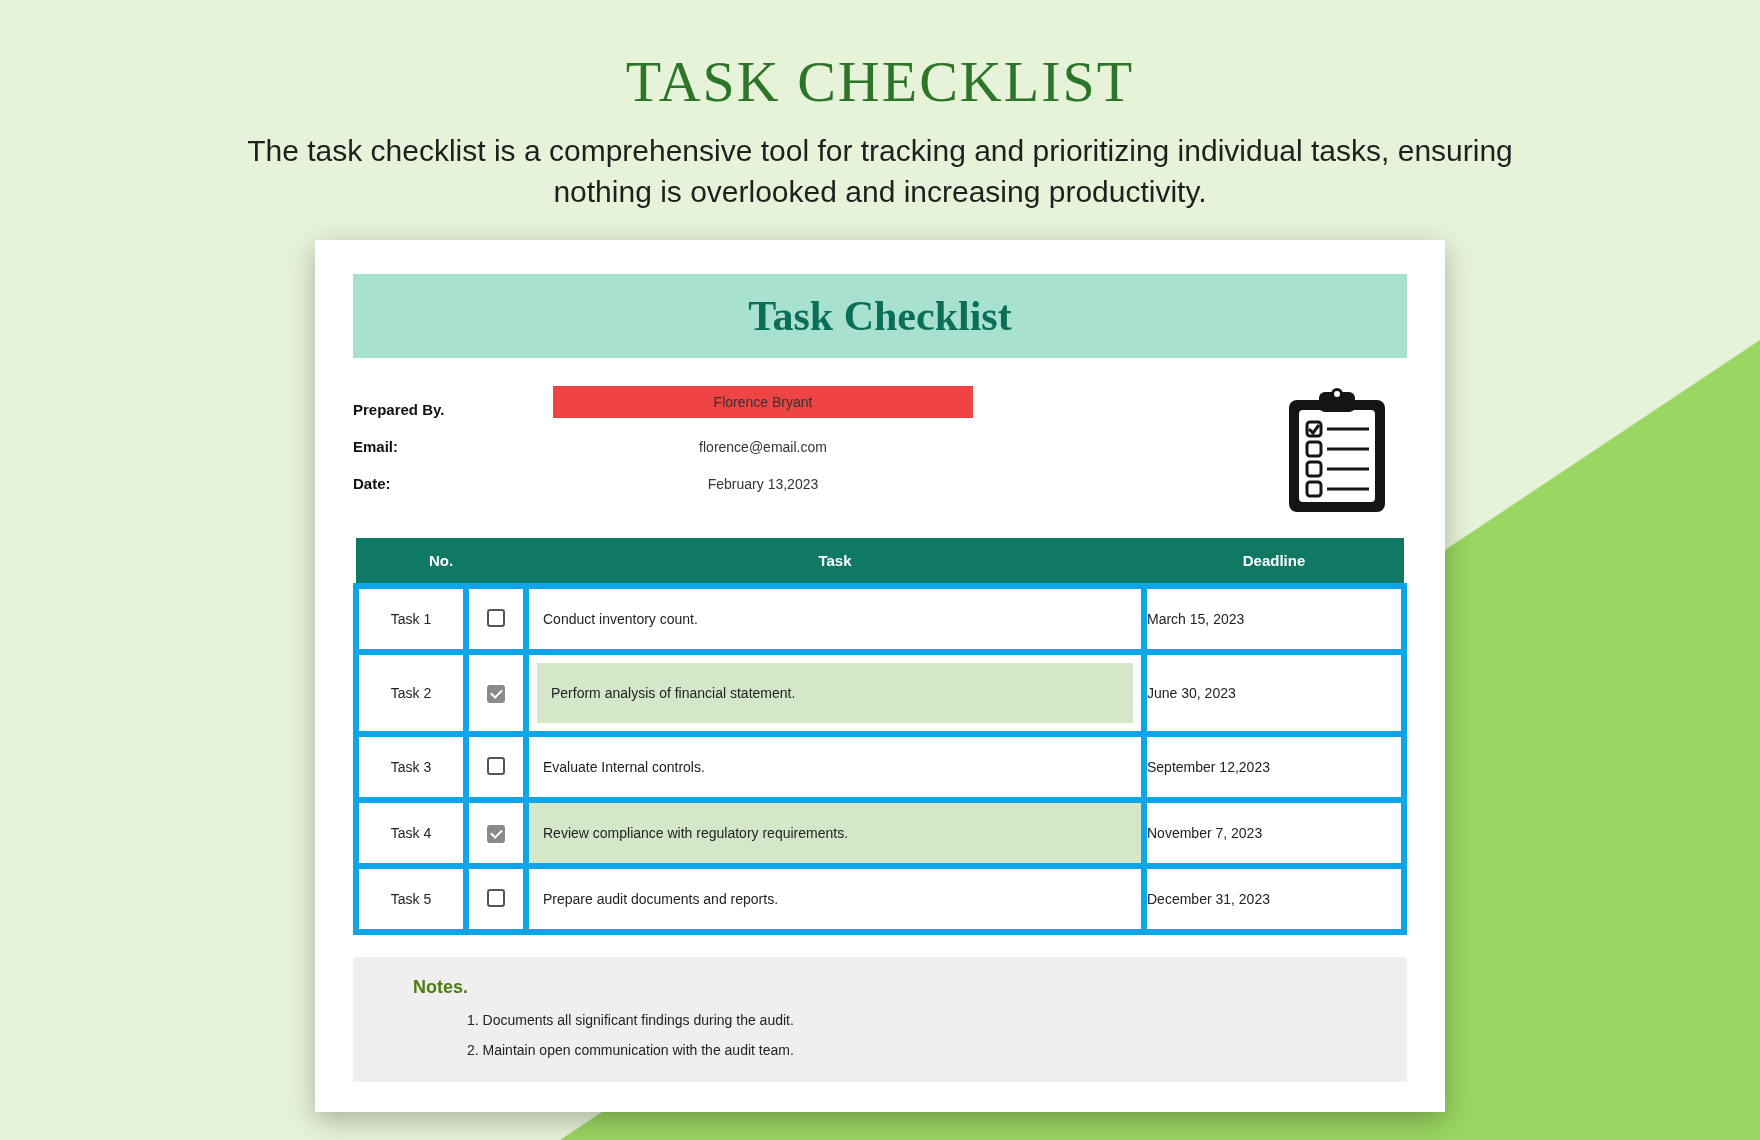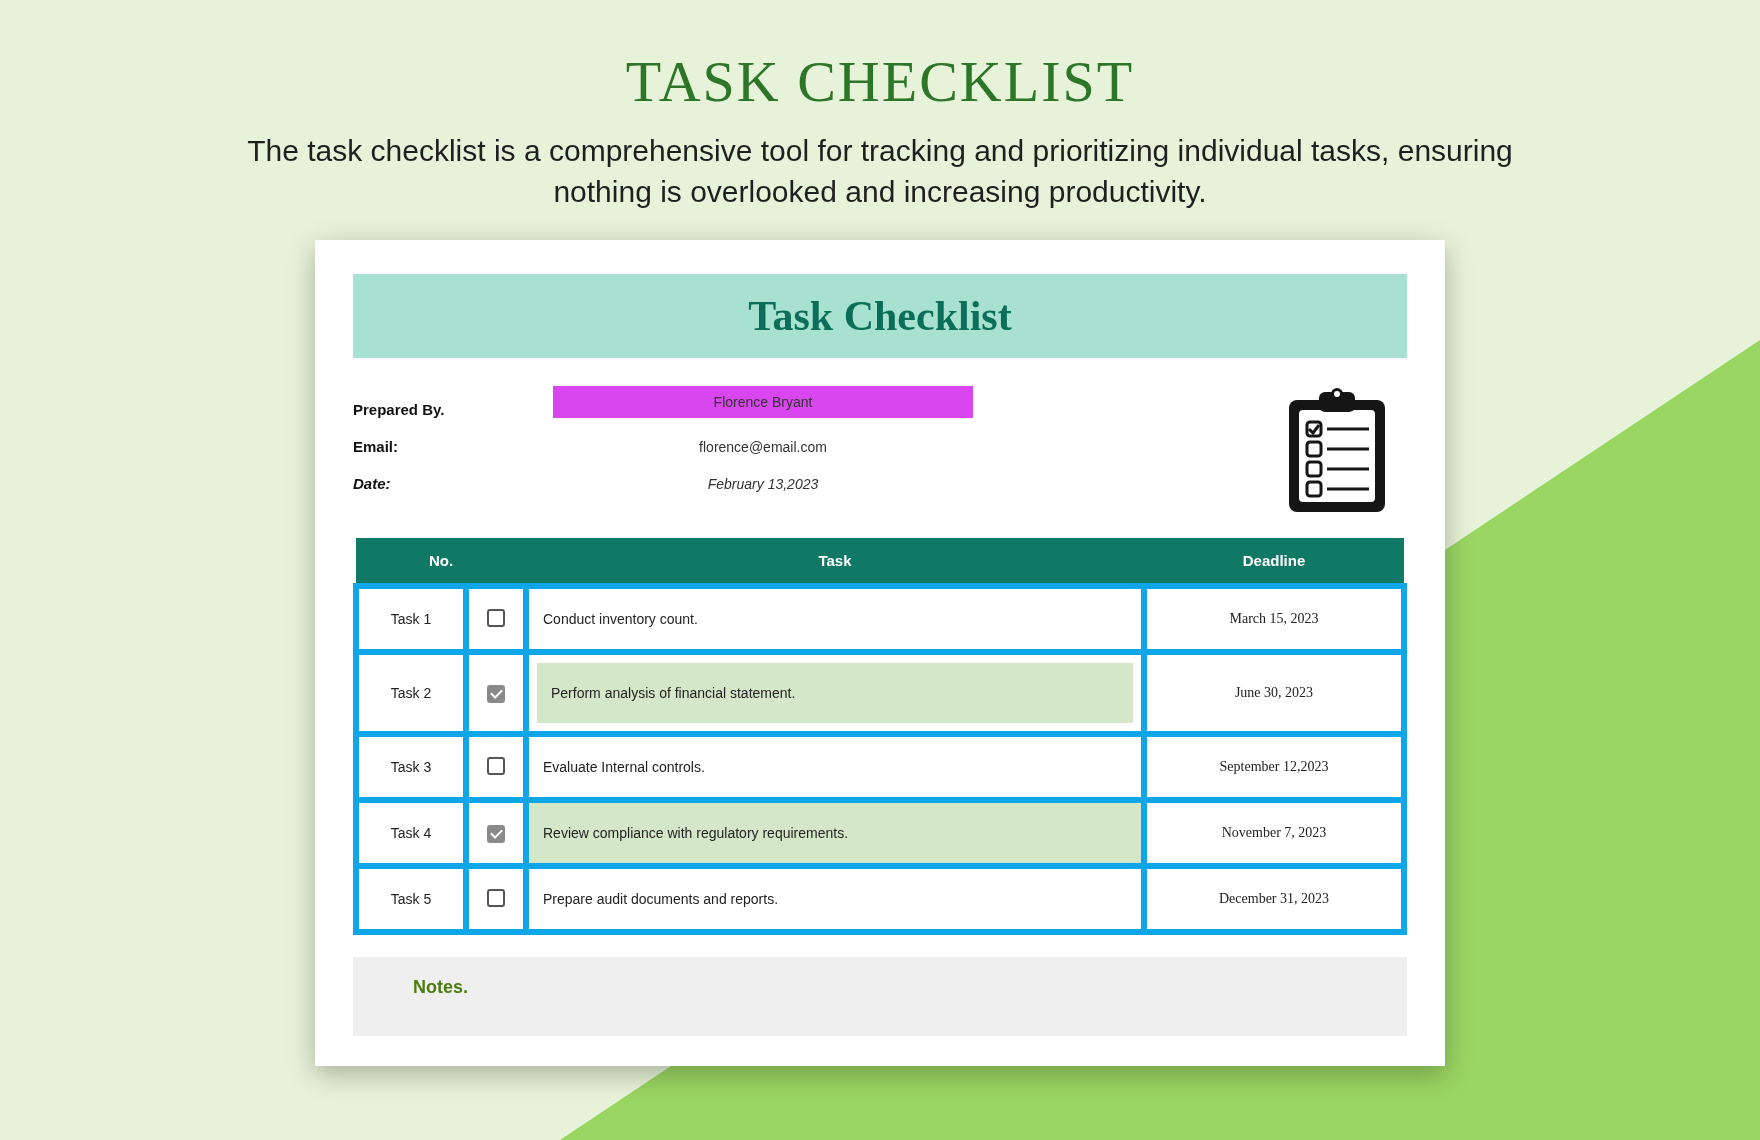--- a/index.html
+++ b/index.html
@@ -76,21 +76,21 @@
       font-weight: bold;
       color: #111;
     }
     .meta-value {
       width: 420px;
       text-align: center;
       color: #333;
       font-size: 14px;
     }
     .meta-value.boxed {
-      background: #d946ef;
+      background: #ef4444;
       padding: 8px 8px;
     }
     .meta-icon {
       width: 140px;
       display: flex;
       align-items: center;
       justify-content: center;
     }
     .table {
       width: 100%;
@@ -107,21 +107,21 @@
     .table td {
       border: 6px solid #0ea5e9;
       padding: 0;
       height: 60px;
       font-size: 14px;
       color: #222;
       vertical-align: middle;
     }
     .col-no { width: 110px; text-align: center; font-size: 14px; }
     .col-chk { width: 60px; text-align: center; }
-    .col-deadline { width: 260px; text-align: center; font-family: Liberation Serif, serif; }
+    .col-deadline { width: 260px; text-align: left; }
     .row-done .col-task-inner-cell { background: #d4e8c9; }
     .col-task-inner-cell { height: 60px; display: flex; align-items: center; padding: 0 14px; }
     .checkbox {
       width: 18px;
       height: 18px;
       border: 2px solid #555;
       border-radius: 3px;
       display: inline-flex;
       align-items: center;
       justify-content: center;
@@ -179,21 +179,21 @@
   <div class="meta-block">
     <div class="meta-left">
       <div class="meta-row">
         <div class="meta-label">Prepared By.</div>
         <div class="meta-value boxed">Florence Bryant</div>
       </div>
       <div class="meta-row">
         <div class="meta-label">Email:</div>
         <div class="meta-value">florence@email.com</div>
       </div>
-      <div class="meta-row" style="margin-bottom:3px;font-style:italic;">
+      <div class="meta-row" style="margin-bottom:3px;">
         <div class="meta-label">Date:</div>
         <div class="meta-value">February 13,2023</div>
       </div>
     </div>
     <div class="meta-icon">
       <svg width="120" height="130" viewBox="0 0 120 130">
         <rect x="12" y="14" width="96" height="112" rx="8" fill="#151515"></rect>
         <rect x="22" y="24" width="76" height="92" rx="4" fill="#fff"></rect>
         <rect x="42" y="6" width="36" height="20" rx="6" fill="#151515"></rect>
         <circle cx="60" cy="8" r="6" fill="#151515"></circle>
@@ -258,14 +258,18 @@
           <td style="padding: 0px;">
             <div class="col-task-inner-cell">Prepare audit documents and reports.</div>
           </td>
           <td class="col-deadline">December 31, 2023</td>
         </tr>
       </tbody>
   </table>
 
   <div class="notes">
     <div class="notes-title">Notes.</div>
+    <div class="notes-list" id="notes-list">
+        <div class="notes-item">1. Documents all significant findings during the audit.</div>
+        <div class="notes-item">2. Maintain open communication with the audit team.</div>
+      </div>
   </div>
 </div>
 
 </body></html>

